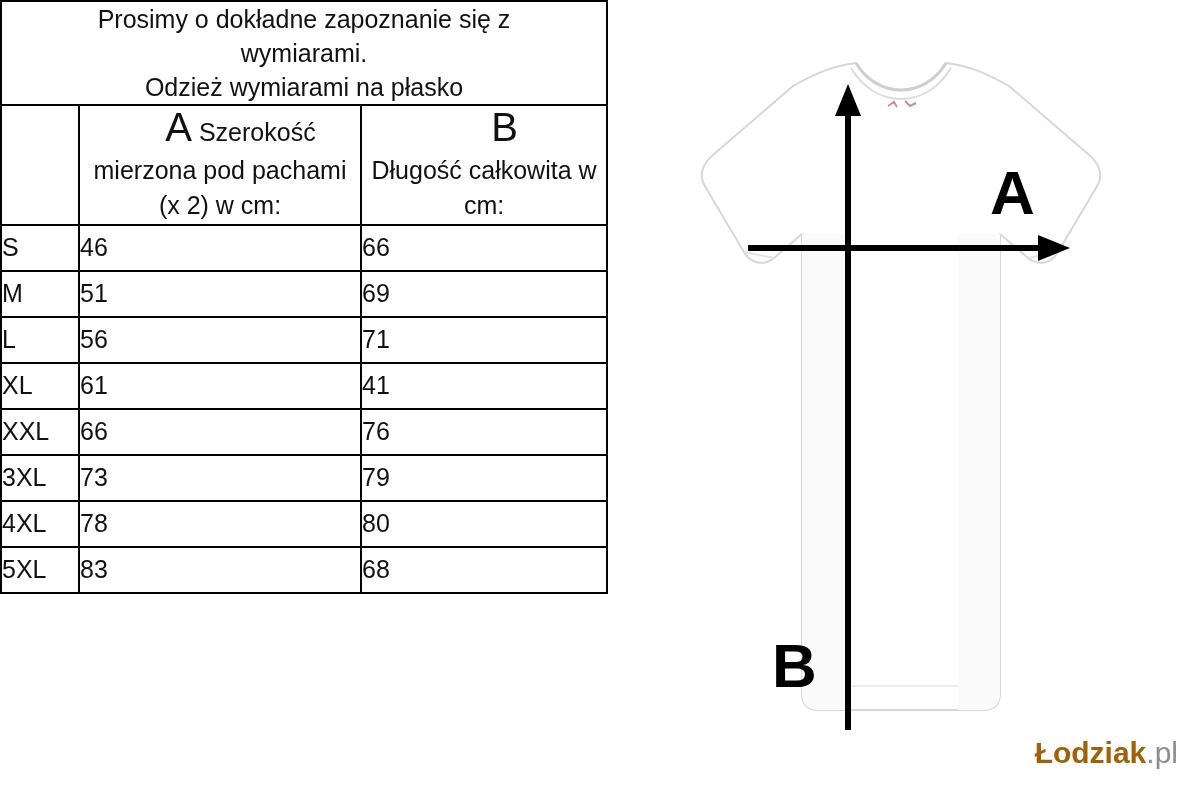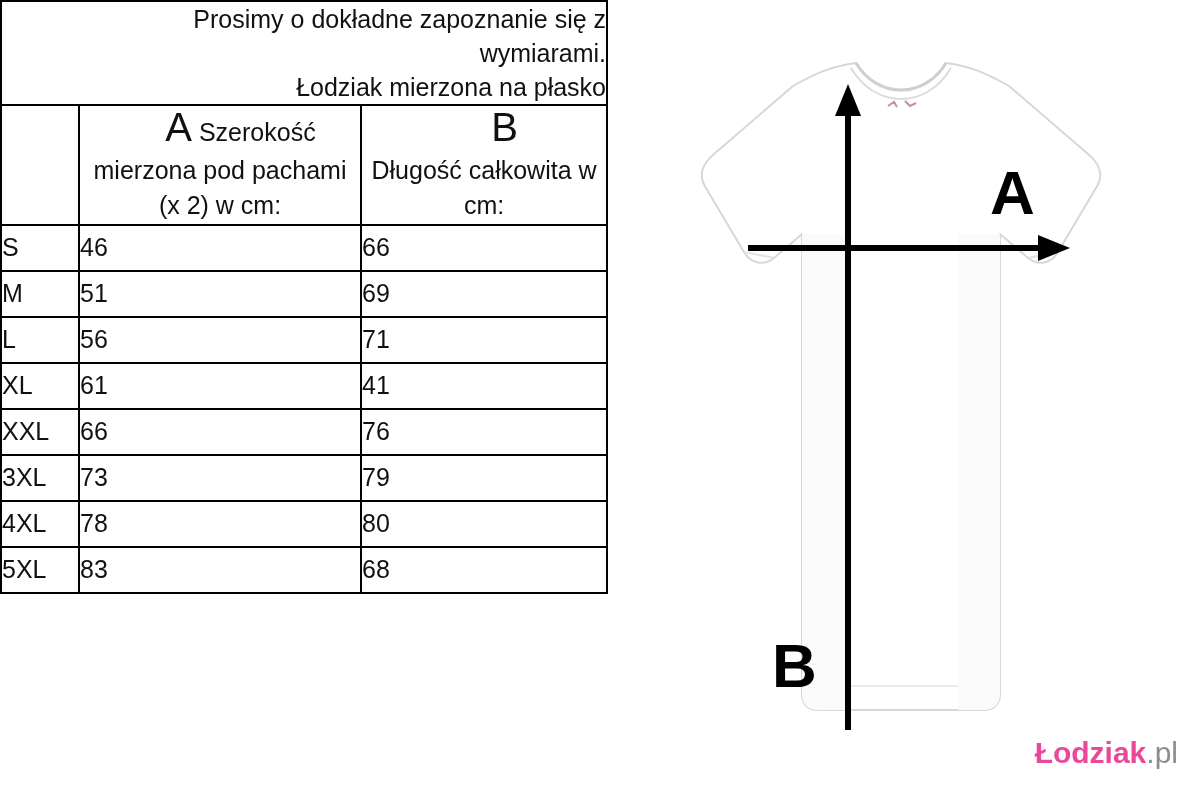--- a/index.html
+++ b/index.html
@@ -34,21 +34,21 @@
     width: 608px;
     table-layout: fixed;
   }
   table.size-table td {
     border: 2px solid #000000;
     font-size: 25px;
     color: #111111;
     padding: 0;
   }
   td.notice {
-    text-align: right;
+    text-align: center;
     font-size: 25px;
     line-height: 1.36;
     padding: 8px 10px 10px 10px;
     border-left: none;
     border-top: none;
     border-right: none;
   }
   .notice-line { display: block; }
 
   .col-size { width: 78px; }
@@ -133,40 +133,40 @@
     line-height: 1;
   }
   .watermark {
     position: absolute;
     right: 22px;
     bottom: 18px;
     font-size: 30px;
     color: #8d8d8d;
     font-family: "Liberation Sans", sans-serif;
   }
-  .watermark .brandmark { font-weight: bold; color: #ec4899; }
+  .watermark .brandmark { font-weight: bold; color: #a16207; }
 </style>
 </head>
 <body>
 
 <div class="page">
 
   <div class="table-wrap">
     <table class="size-table">
       <colgroup>
         <col class="col-size">
         <col class="col-a">
         <col class="col-b">
       </colgroup>
       <tbody>
         <tr>
           <td class="notice" colspan="3">
             <span class="notice-line">Prosimy o dokładne zapoznanie się z</span>
             <span class="notice-line">wymiarami.</span>
-            <span class="notice-line">Łodziak mierzona na płasko</span>
+            <span class="notice-line">Odzież wymiarami na płasko</span>
           </td>
         </tr>
         <tr>
           <td class="head-blank"></td>
           <td class="head-cell">
             <span class="first-line">
               <span class="letter">A</span><span> Szerokość</span>
             </span>
             <span>mierzona pod pachami (x 2) w cm:</span>
           </td>

